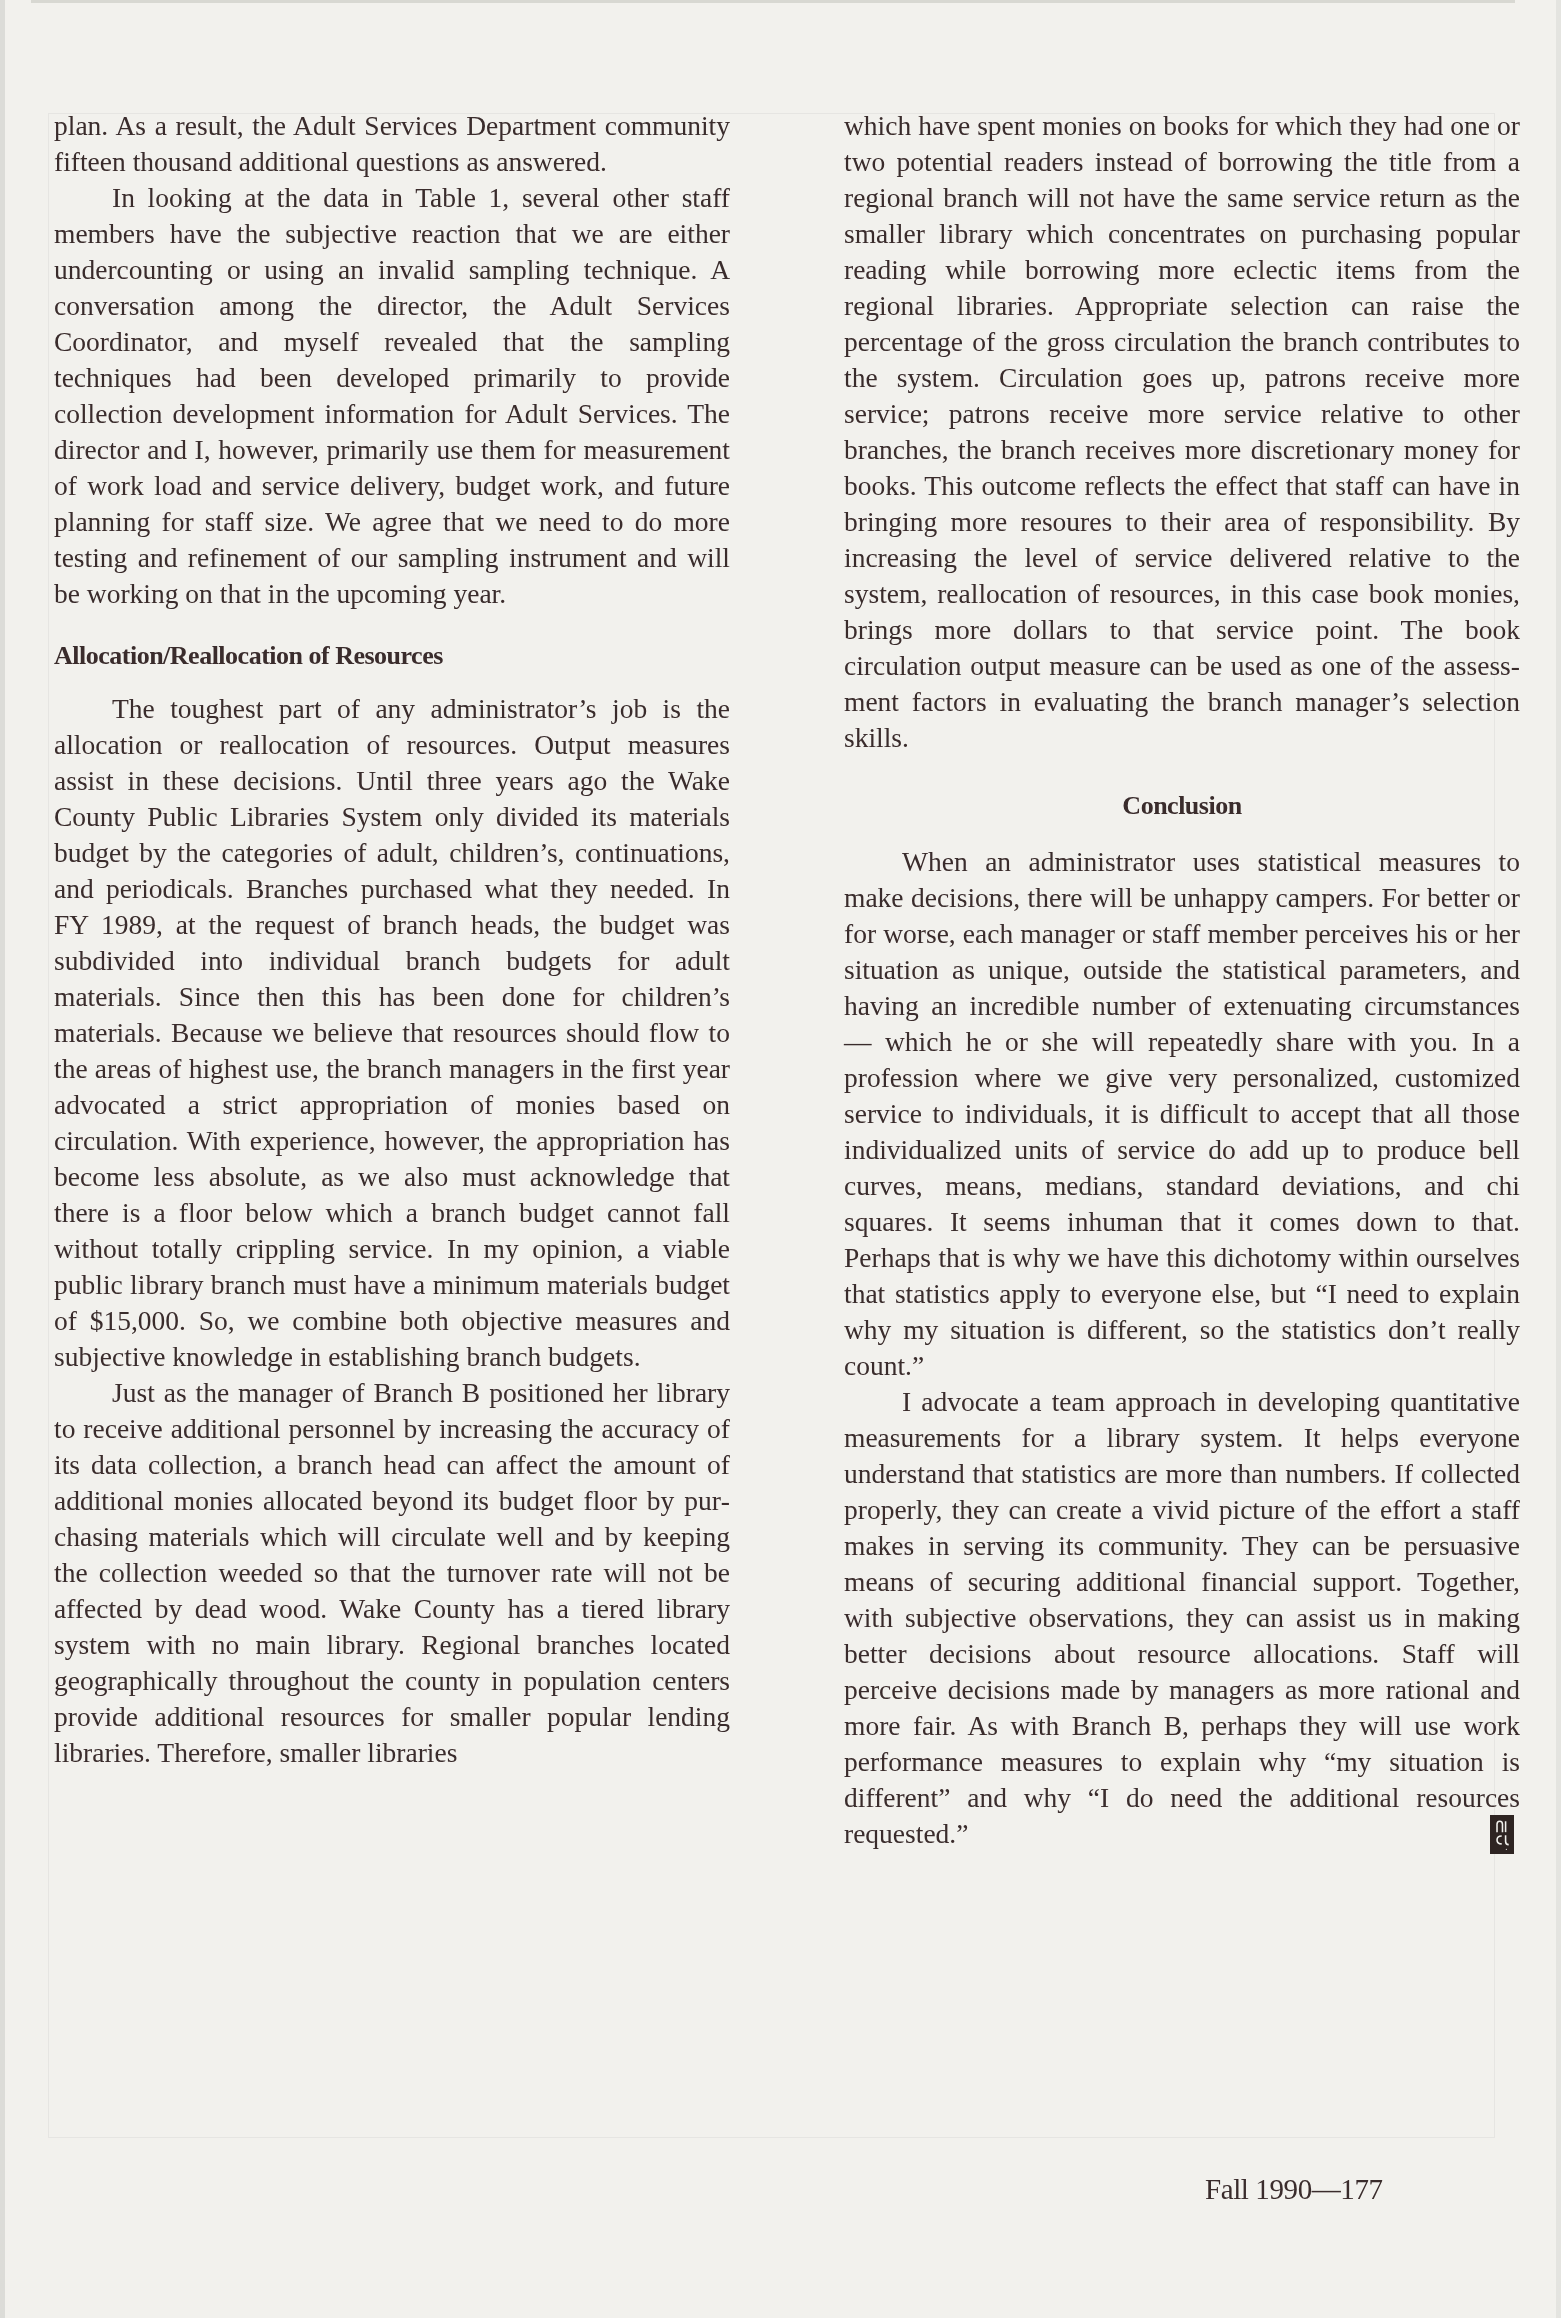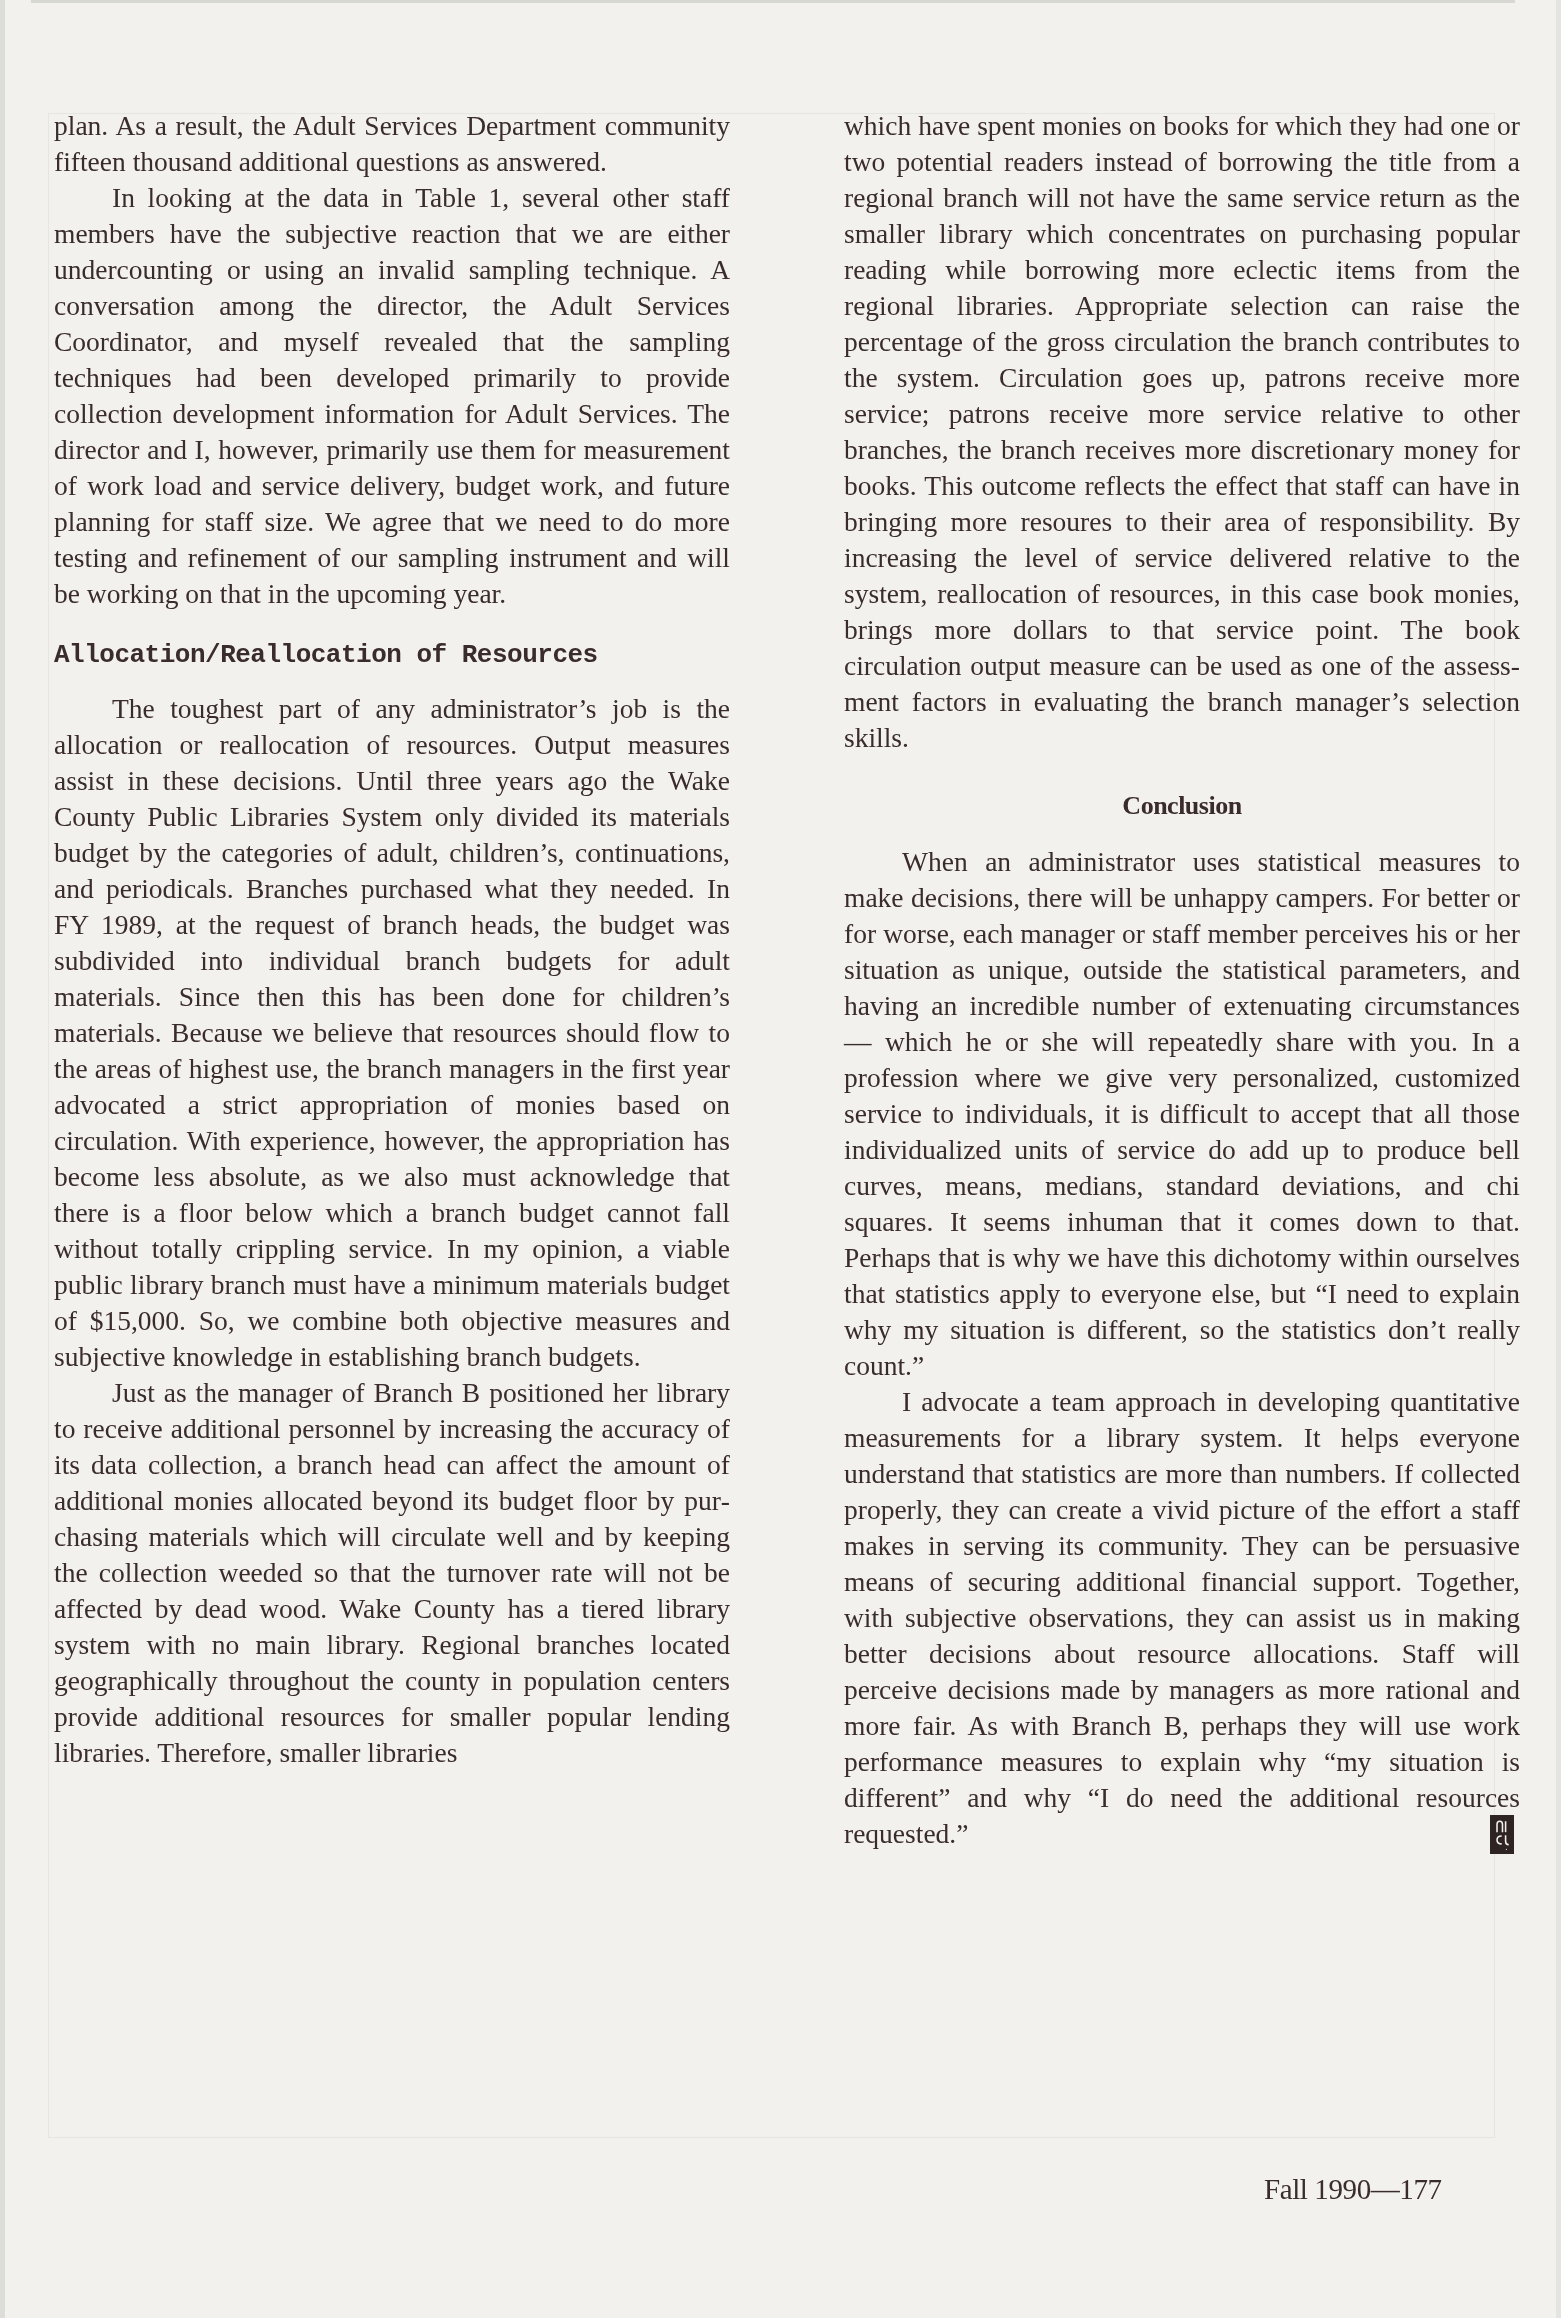--- a/index.html
+++ b/index.html
@@ -59,41 +59,41 @@
       text-indent: 58px;
     }
     .column h2 {
       font-size: 26px;
       font-weight: bold;
       margin: 23.4px 0 20px 0;
       line-height: 31px;
       letter-spacing: -0.5px;
       text-align: left;
     }
-    .col-left h2 { margin-top: 28px; margin-bottom: 20px; font-family: Liberation Mono, monospace; }
+    .col-left h2 { margin-top: 28px; margin-bottom: 20px; }
     .col-right h2 { margin-top: 34px; margin-bottom: 23.4px; text-align: center; }
     .end-mark {
       display: inline-block;
       position: absolute;
       right: 6.2px;
       width: 23.4px;
       height: 39px;
       background: #2e2422;
       vertical-align: bottom;
     }
     .end-mark svg {
       width: 23.4px; height: 39px; display: block;
     }
     .last-line-wrap {
       position: relative;
       font-family: Liberation Serif, serif;
     }
     .folio {
       position: absolute;
-      left: 1264px;
+      left: 1205px;
       top: 2173px;
       font-size: 29px;
       font-weight: normal;
       color: #3a2c2c;
       letter-spacing: -0.4px;
     }
   </style>
 </head>
 <body>
 

